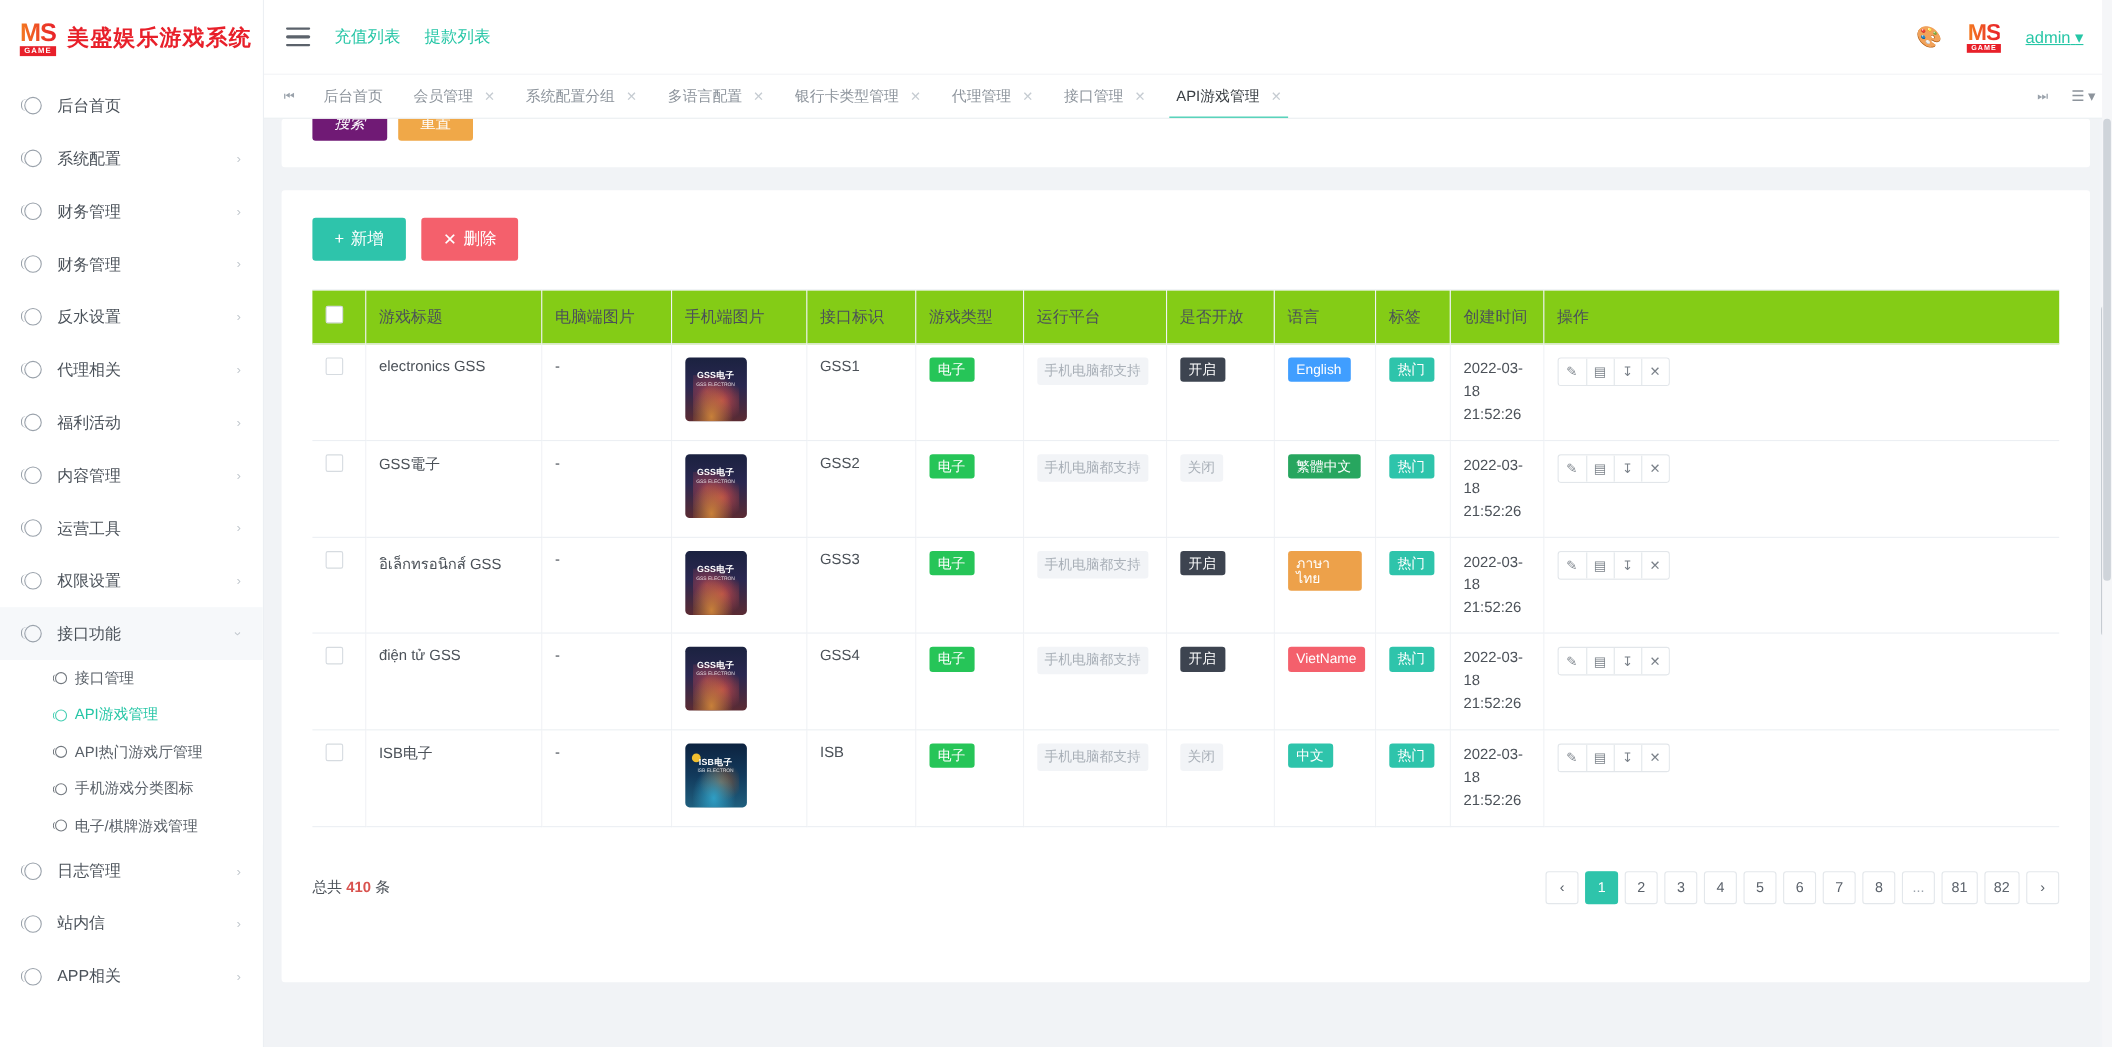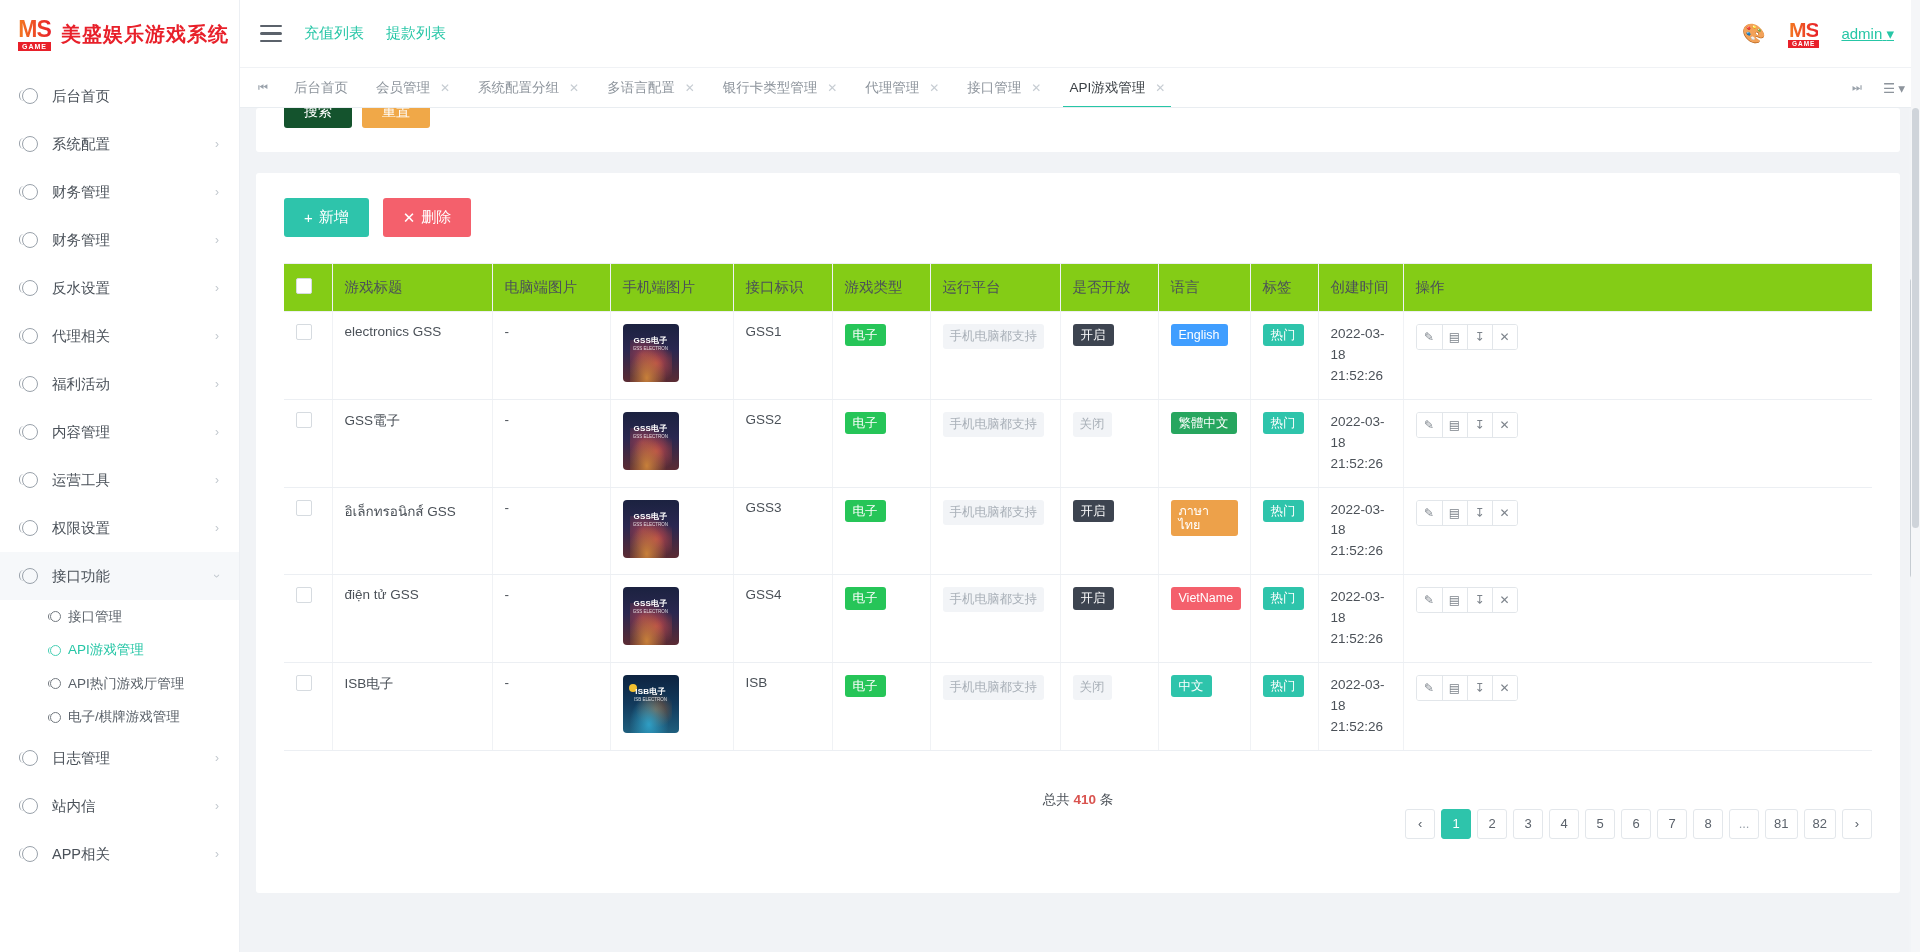--- a/index.html
+++ b/index.html
@@ -110,21 +110,21 @@
     flex:1; background:#f1f3f6; overflow:hidden; position:relative;
     padding:0 18px 0 0;
   }
   .scroll-area { position:absolute; inset:0; padding:0 20px 0 16px; }
   .card {
     background:#fff; border-radius:3px;
   }
   .card-top { height:44px; padding:0 28px; display:flex; align-items:flex-start; gap:10px; overflow:hidden; }
   .btn { border:none; border-radius:3px; color:#fff; font-size:14px; cursor:pointer;
          font-family:inherit; display:inline-flex; align-items:center; justify-content:center; gap:6px;}
-  .btn-search { background:#14532d; padding:7px 20px; margin-top:-12px; }
+  .btn-search { background:#701a75; padding:7px 20px; margin-top:-12px;font-style:italic; }
   .btn-reset { background:#f0a848; padding:7px 20px; margin-top:-12px; }
 
   .card-main { margin-top:21px; background:#fff; border-radius:3px; padding:25px 28px 0; min-height:720px; }
   .action-row { display:flex; gap:14px; margin-bottom:26px; }
   .btn-add { background:#2ec4ab; padding:10px 20px; font-size:15px; }
   .btn-del { background:#f4606c; padding:10px 20px; font-size:15px; }
 
   table { width:100%; border-collapse:collapse; font-size:13.5px; table-layout:fixed; }
   thead th {
     text-align:left; font-weight:normal; color:#4b5158;
@@ -171,21 +171,21 @@
   .badge { display:inline-block; padding:4px 8px; border-radius:3px; color:#fff; font-size:12.5px; line-height:1.15; }
   .tag-plain { display:inline-block; padding:4px 7px; border-radius:3px; background:#f2f4f7; color:#a9b0b8; font-size:12.5px; }
   .icon-group { display:inline-flex; border:1px solid #e2e6ea; border-radius:3px; overflow:hidden; }
   .icon-btn {
     width:25px; height:24px; display:flex; align-items:center; justify-content:center;
     color:#7b828a; font-size:12px; cursor:pointer; background:#fff;
   }
   .icon-btn + .icon-btn { border-left:1px solid #e2e6ea; }
   .time { line-height:1.55; }
 
-  .footer-row { display:flex; align-items:center; padding:40px 0 22px;flex-direction:column; }
+  .footer-row { display:flex; align-items:center; padding:40px 0 22px; }
   .total { font-size:13.5px; color:#4b5158; }
   .total b { color:#d9534f; font-weight:bold; }
   .pager { margin-left:auto; display:flex; gap:6px; }
   .pg {
     min-width:30px; height:30px; padding:0 8px; border:1px solid #e3e7eb; border-radius:3px;
     background:#fff; color:#5b626b; font-size:13px; display:flex; align-items:center; justify-content:center;
     cursor:pointer;
   }
   .pg.active { background:#2ec4ab; border-color:#2ec4ab; color:#fff; }
   .pg.dots { border-color:#e3e7eb; color:#9aa2ab; }
@@ -275,20 +275,24 @@
           <span class="sub-ico"></span>
           <span>接口管理</span>
         </div>
         <div class="sub-item active">
           <span class="sub-ico"></span>
           <span>API游戏管理</span>
         </div>
         <div class="sub-item">
           <span class="sub-ico"></span>
           <span>API热门游戏厅管理</span>
+        </div>
+        <div class="sub-item">
+          <span class="sub-ico"></span>
+          <span>手机游戏分类图标</span>
         </div>
         <div class="sub-item">
           <span class="sub-ico"></span>
           <span>电子/棋牌游戏管理</span>
         </div>
       </div>
 
       <div class="menu-item">
         <span class="menu-ico"></span>
         <span class="menu-label">日志管理</span>

